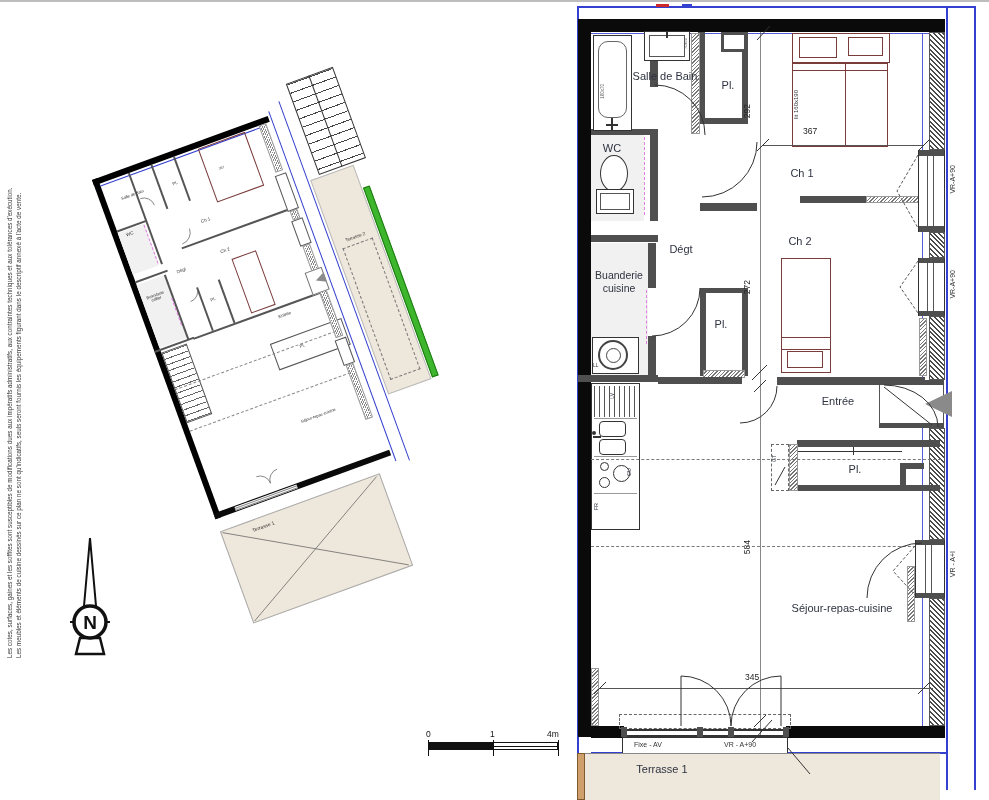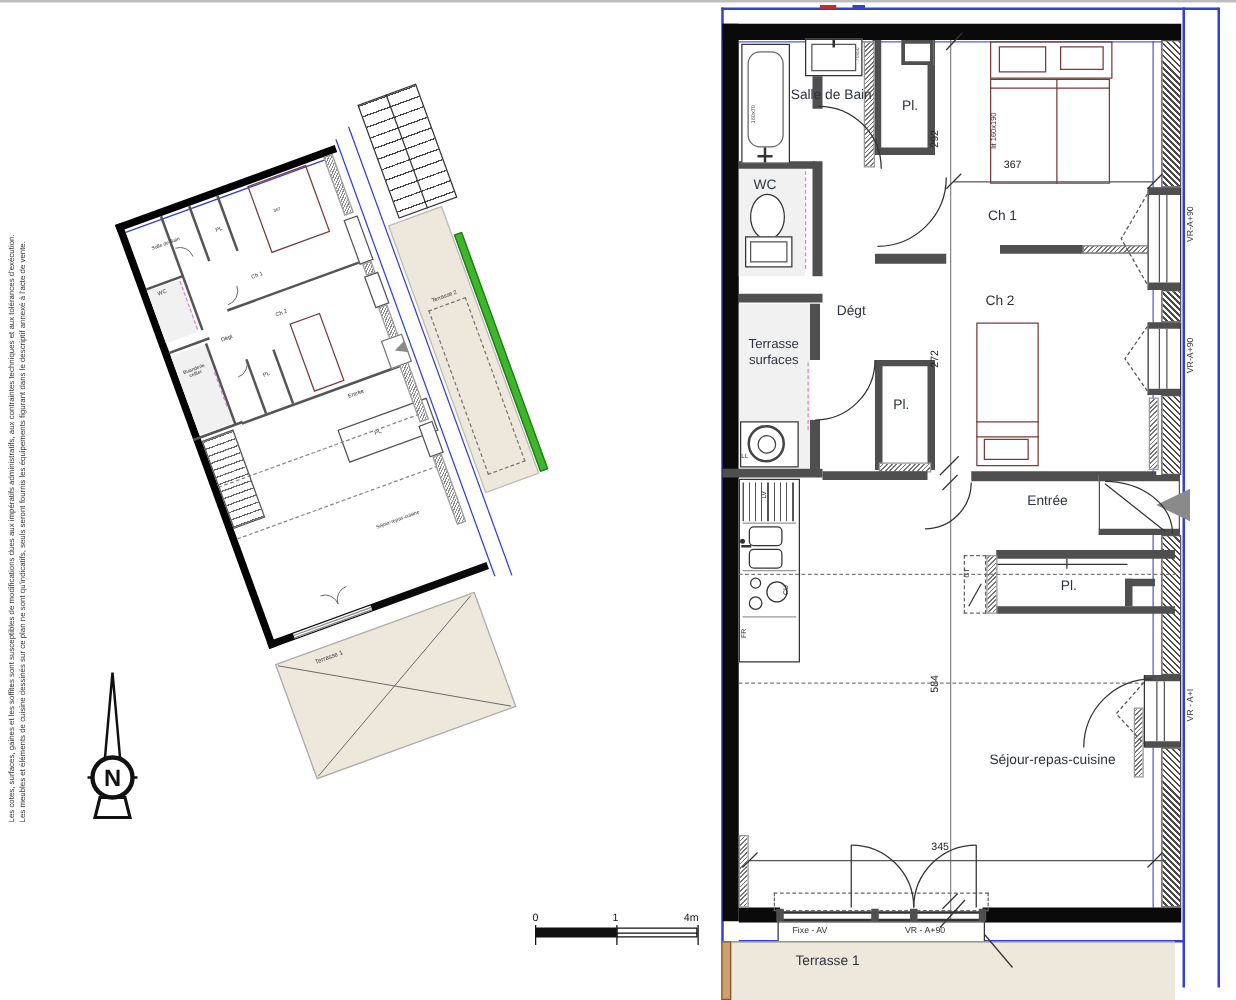--- a/index.html
+++ b/index.html
@@ -310,22 +310,22 @@
     <div class="beige" style="left:584px;top:753px;width:356px;height:47px;border-top:1px solid #888;"></div>
     <div class="abs" style="left:577px;top:753px;width:8px;height:47px;background:#cfa06b;border:1px solid #7d5a2f;"></div>
 
     <div class="rl" style="left:615px;top:70px;width:100px;">Salle de Bain</div>
     <div class="rl" style="left:595px;top:142px;width:34px;">WC</div>
     <div class="rl" style="left:713px;top:79px;width:30px;">Pl.</div>
     <div class="rl" style="left:779px;top:167px;width:46px;">Ch 1</div>
     <div class="rl" style="left:777px;top:235px;width:46px;">Ch 2</div>
     <div class="rl" style="left:656px;top:243px;width:50px;">Dégt</div>
     <div class="rl" style="left:584px;top:269px;width:70px;font-size:10.5px;line-height:1.25;">
-      <div>Terrasse</div>
-      <div>surfaces</div>
+      <div>Buanderie</div>
+      <div>cuisine</div>
     </div>
     <div class="rl" style="left:705px;top:318px;width:32px;">Pl.</div>
     <div class="rl" style="left:799px;top:395px;width:78px;">Entrée</div>
     <div class="rl" style="left:839px;top:463px;width:32px;">Pl.</div>
     <div class="rl" style="left:768px;top:602px;width:148px;">Séjour-repas-cuisine</div>
     <div class="rl" style="left:622px;top:763px;width:80px;">Terrasse 1</div>
   </div>
 
   <svg class="linework" width="989" height="800" viewBox="0 0 989 800">
     <g fill="none" stroke="#333" stroke-width="1">

